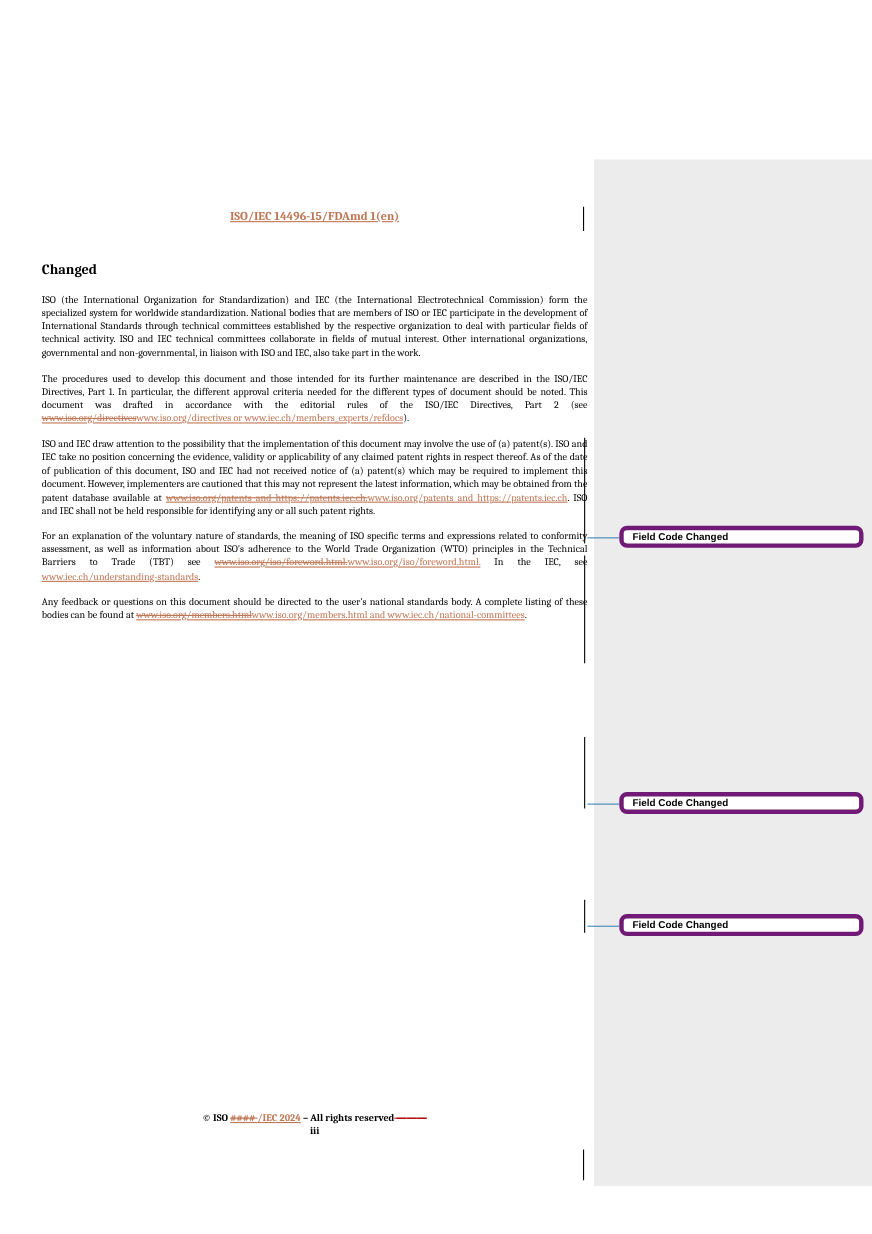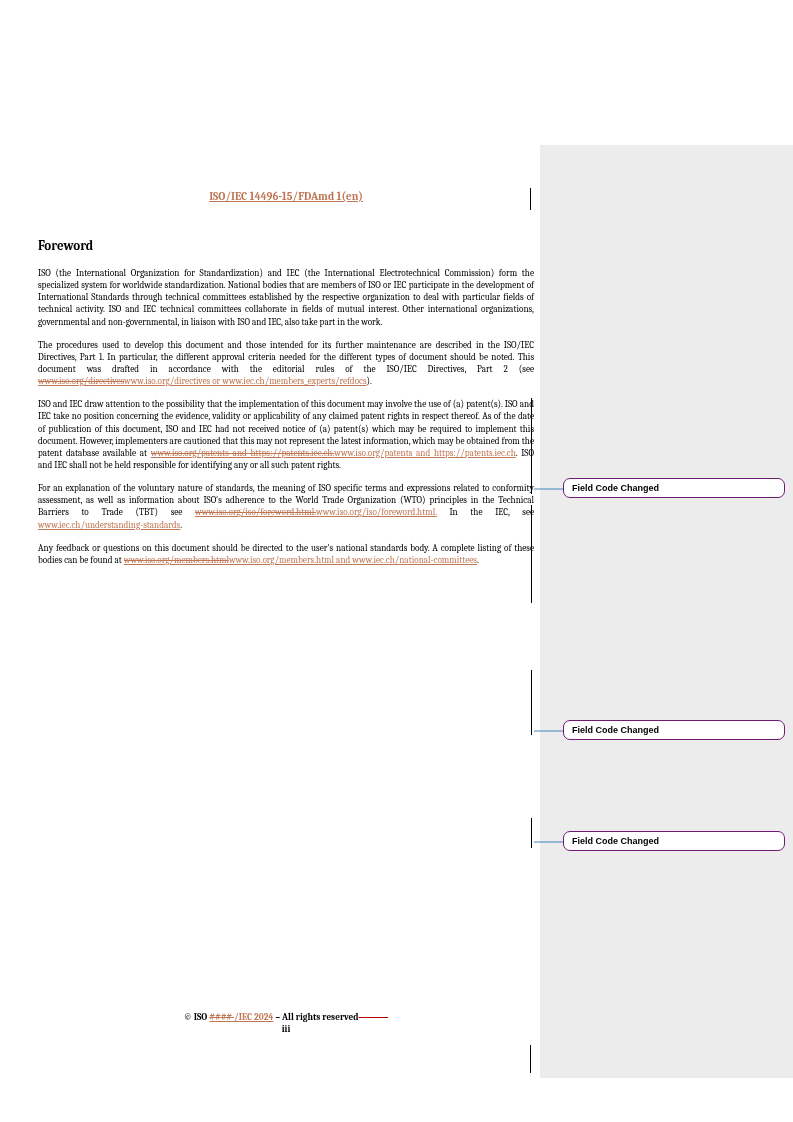--- a/index.html
+++ b/index.html
@@ -43,21 +43,21 @@
   .footer {
     position:absolute; left:38px; width:496px; top:1012px;
     text-align:center; font-size:9.2px; line-height:1.3;font-weight:bold;
   }
   .footer-rule {
     position:absolute; left:530px; top:1045px; width:1px; height:28px;
     background:#000;
   }
   .callout {
     position:absolute; left:563px; width:222px; height:20px;
-    background:#fff; border:1px solid #701a75; border-radius:7px;
+    background:#fff; border:4px solid #701a75; border-radius:7px;
     font-family:"Segoe UI", Arial, sans-serif;
     font-size:9px; font-weight:600; color:#000;
     display:flex; align-items:center; padding-left:8px;
   }
   .callout1 { top:478px; }
   .callout2 { top:720px; }
   .callout3 { top:831px; }
   .leader {
     position:absolute; stroke:#2a7ab0; stroke-width:0.9; fill:none;
   }
@@ -67,21 +67,21 @@
 <body>
 
 <div class="page-area"></div>
 <div class="comment-pane"></div>
 
 <div class="doc-header">ISO/IEC 14496-15/FDAmd 1(en)</div>
 <div class="header-rule"></div>
 
 <div class="content">
 
-  <h2 class="foreword">Foreword</h2>
+  <h2 class="foreword">Changed</h2>
 
   <p class="body">ISO (the International Organization for Standardization) and IEC (the International Electrotechnical Commission) form the specialized system for worldwide standardization. National bodies that are members of ISO or IEC participate in the development of International Standards through technical committees established by the respective organization to deal with particular fields of technical activity. ISO and IEC technical committees collaborate in fields of mutual interest. Other international organizations, governmental and non-governmental, in liaison with ISO and IEC, also take part in the work.</p>
 
   <p class="body">
     <span>The procedures used to develop this document and those intended for its further maintenance are described in the ISO/IEC Directives, Part 1. In particular, the different approval criteria needed for the different types of document should be noted. This document was drafted in accordance with the editorial rules of the ISO/IEC Directives, Part 2 (see </span><span class="strike">www.iso.org/directives</span><span class="ins">www.iso.org/directives</span><span class="ins"> or </span><span class="ins">www.iec.ch/members_experts/refdocs</span><span>).</span>
   </p>
 
   <p class="body">
     <span>ISO and IEC draw attention to the possibility that the implementation of this document may involve the use of (a) patent(s). ISO and IEC take no position concerning the evidence, validity or applicability of any claimed patent rights in respect thereof. As of the date of publication of this document, ISO and IEC had not received notice of (a) patent(s) which may be required to implement this document. However, implementers are cautioned that this may not represent the latest information, which may be obtained from the patent database available at </span><span class="strike">www.iso.org/patents and https://patents.iec.ch.</span><span class="ins">www.iso.org/patents and https://patents.iec.ch</span><span>. ISO and IEC shall not be held responsible for identifying any or all such patent rights.</span>
   </p>

